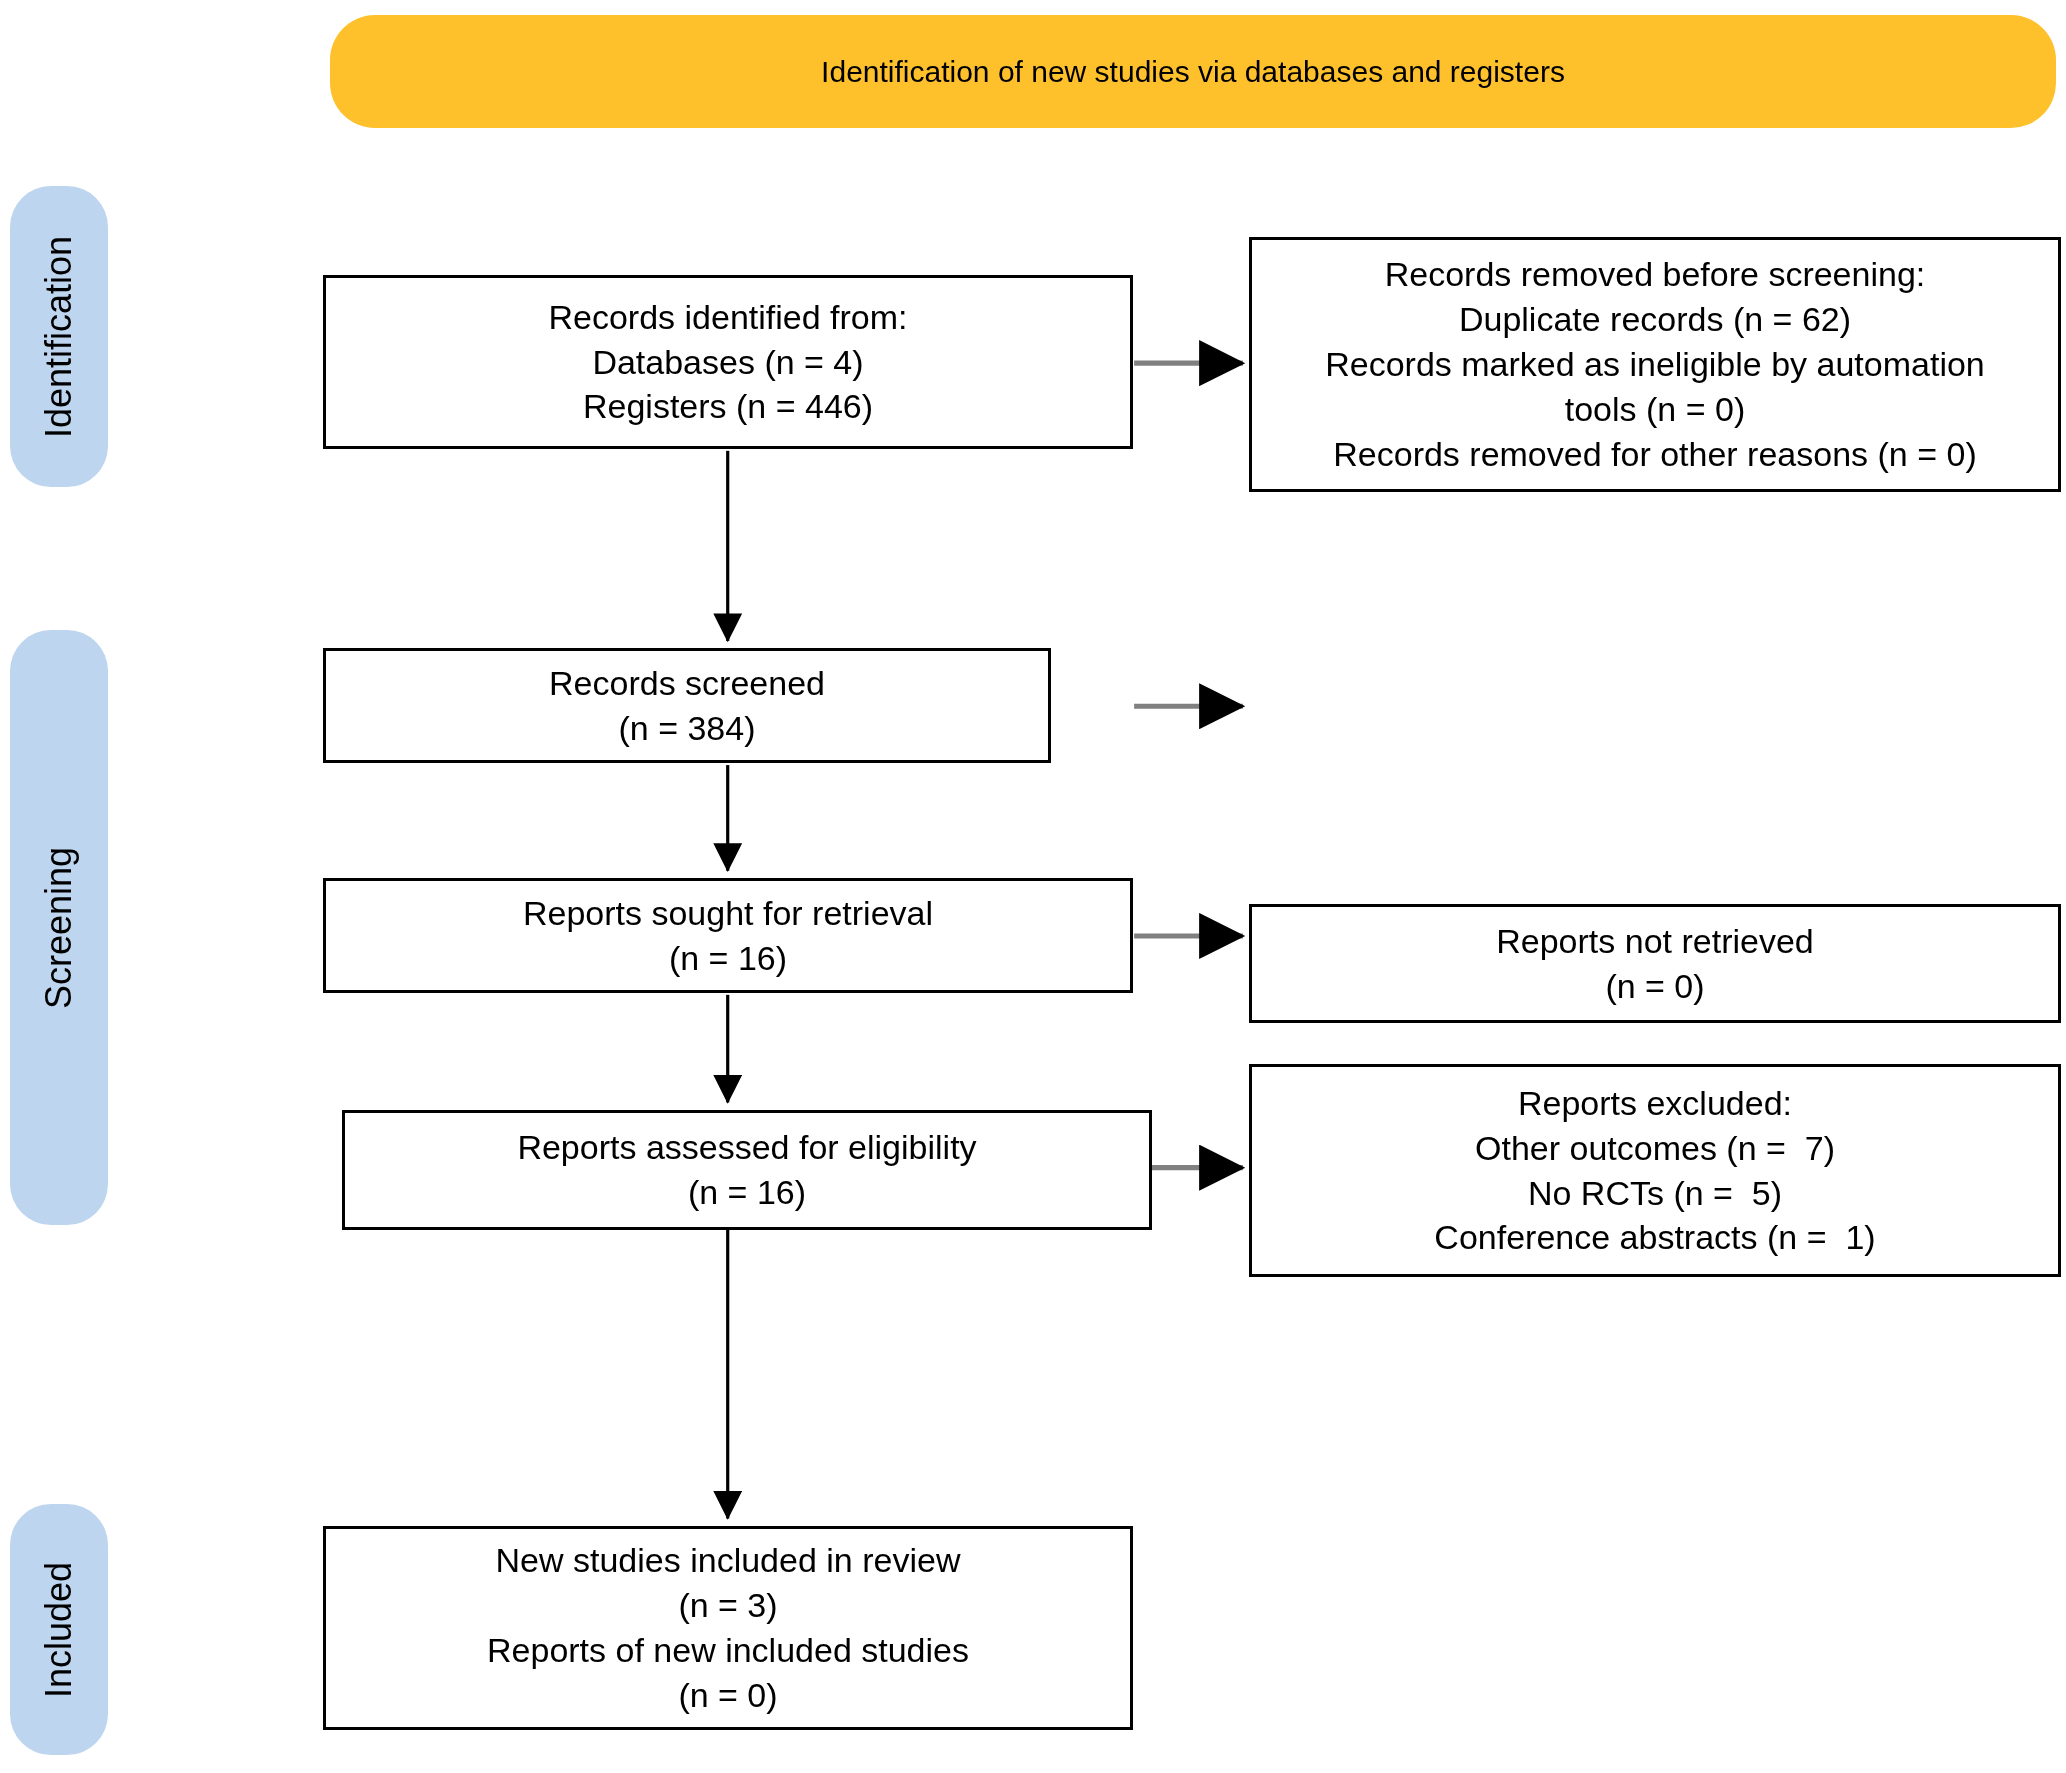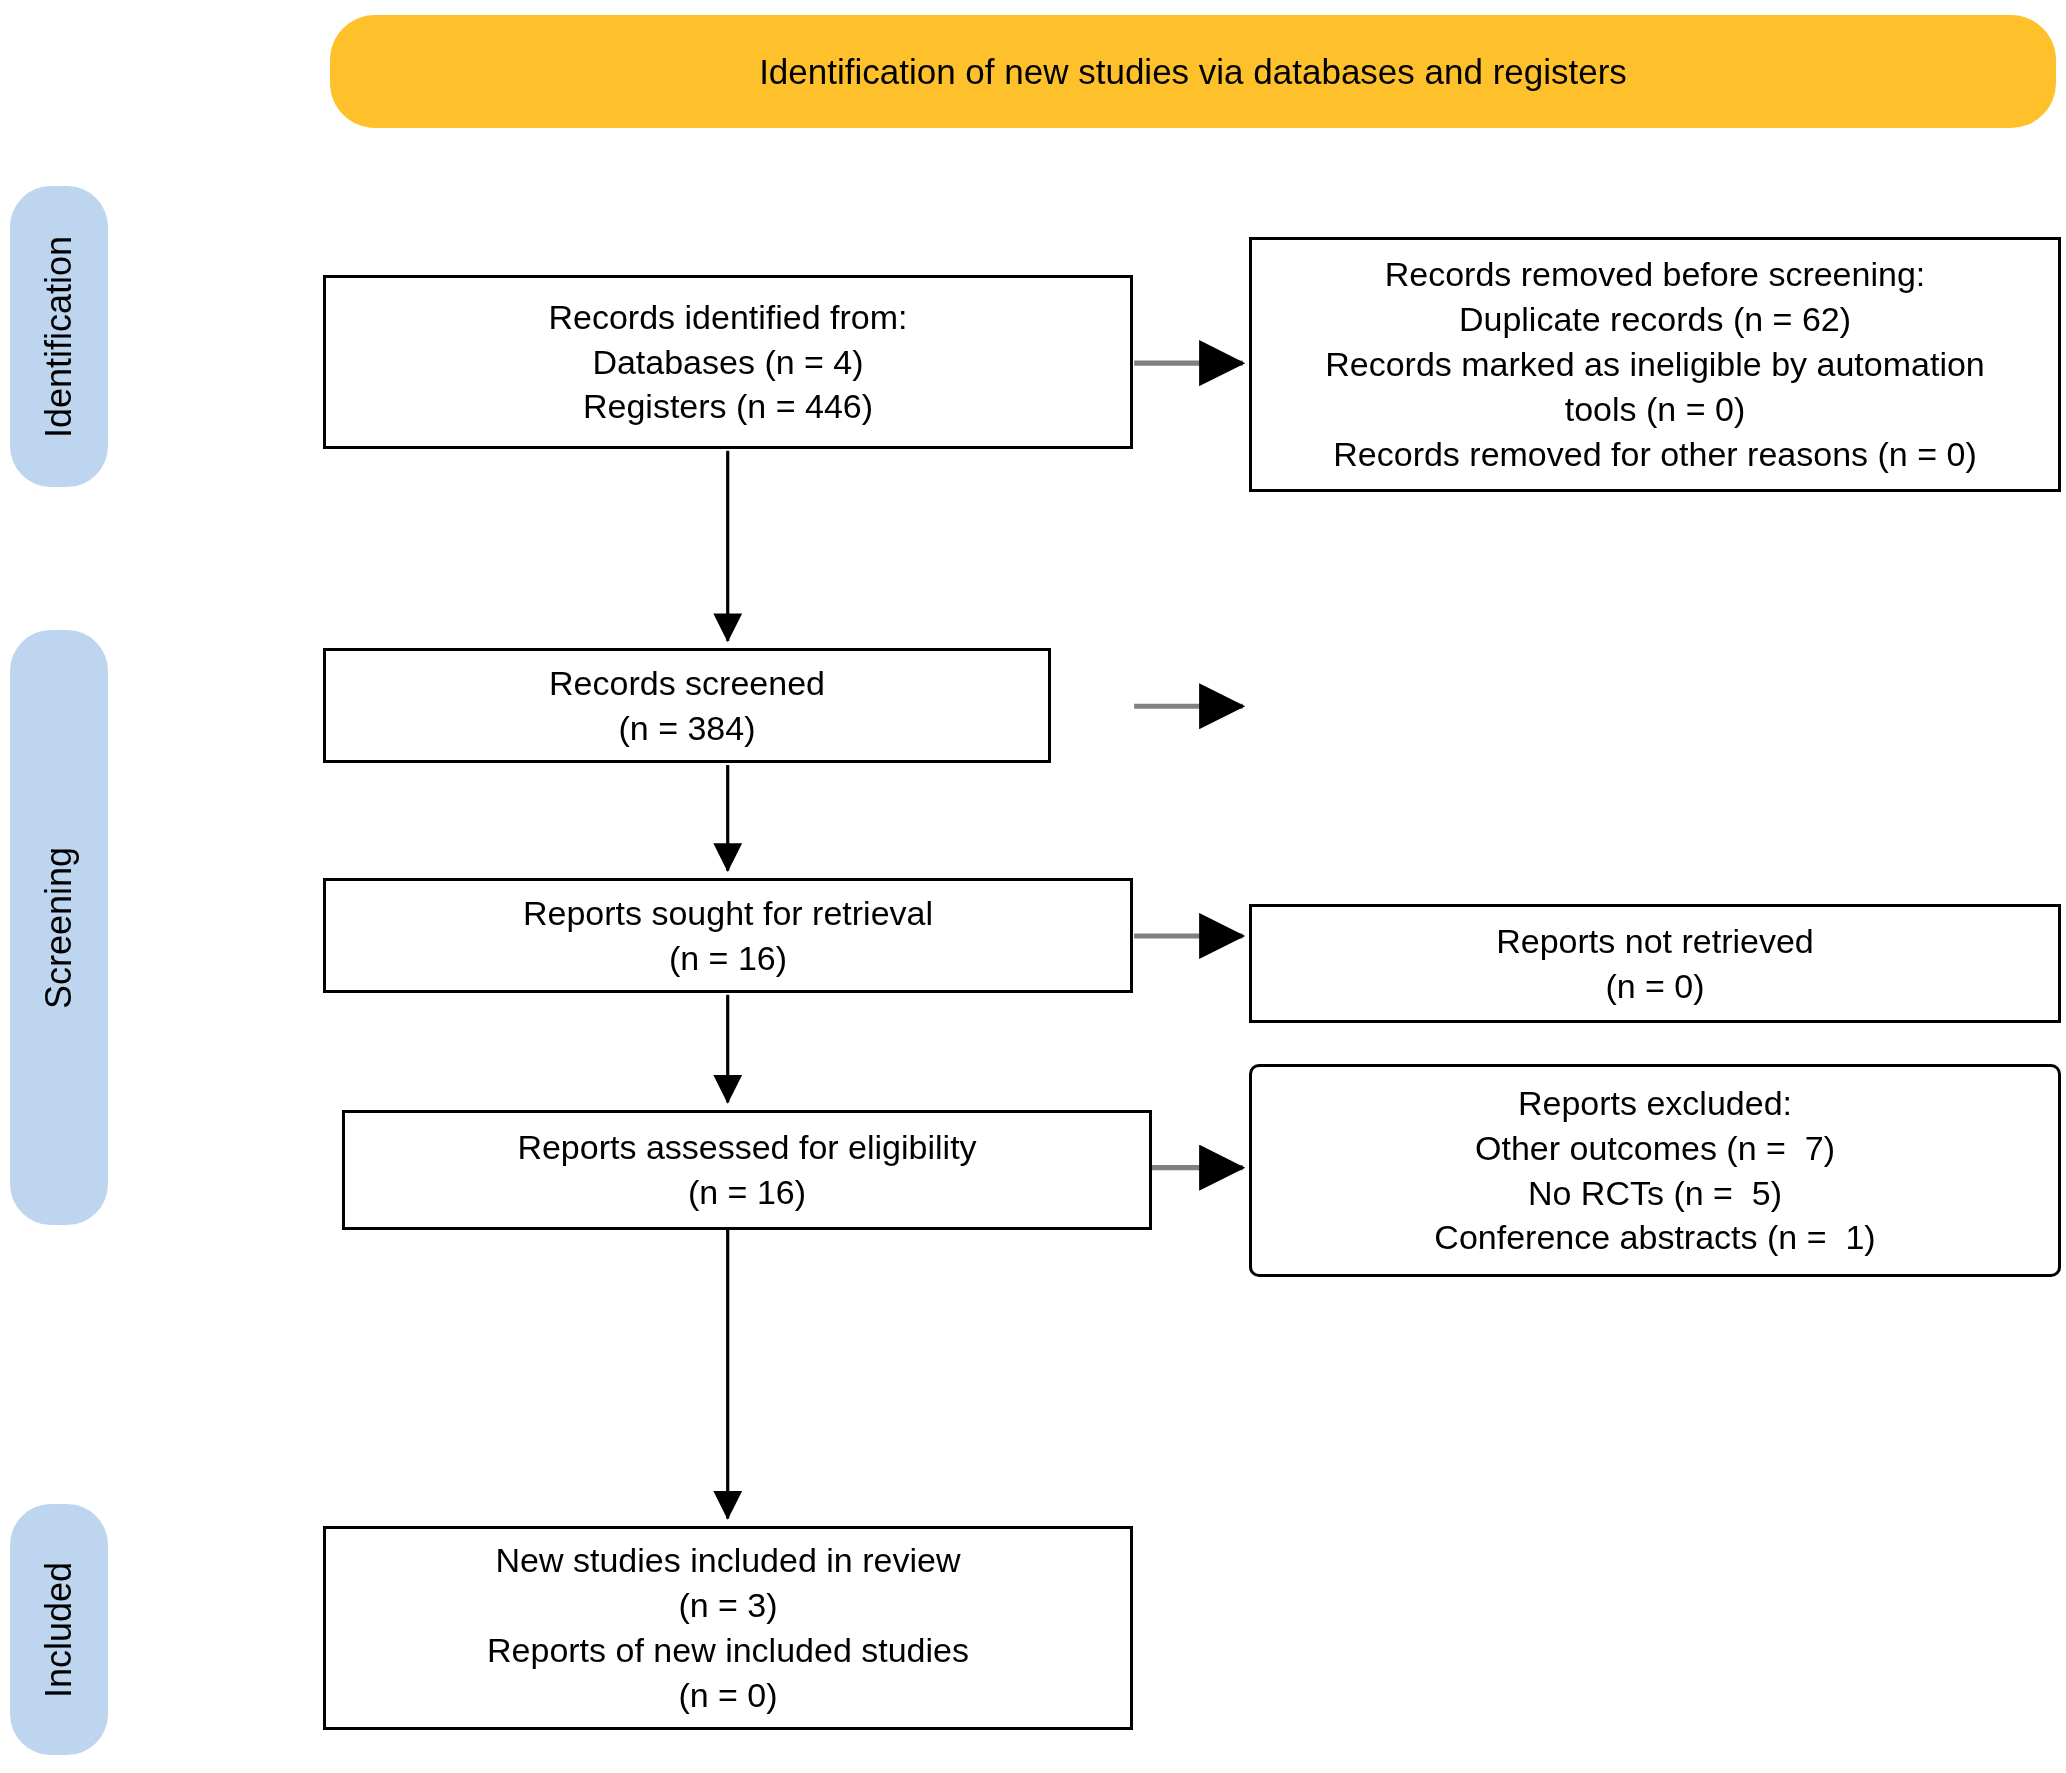--- a/index.html
+++ b/index.html
@@ -10,21 +10,21 @@
     font-family:"Liberation Sans", sans-serif;
     color:var(--text,#000000);
     overflow:hidden;
   }
   .banner{
     position:absolute;left:330px;top:15.4px;width:1726px;height:113px;
     background:var(--banner-bg,#FEC12C);
     border-radius:45px;
     display:flex;align-items:center;justify-content:center;
   }
-  .banner .bt{font-size:35px;line-height:1.2;text-align:left;}
+  .banner .bt{font-size:30px;line-height:1.2;text-align:left;}
   .pill{
     position:absolute;left:9.6px;width:98px;
     background:var(--stage-bg,#BDD5EE);
     border-radius:41px;
     display:flex;align-items:center;justify-content:center;
   }
   .pill .pt{
     transform:rotate(-90deg);
     white-space:nowrap;
     font-size:36px;
@@ -50,21 +50,21 @@
   
   #box-records-identified{left:323px;top:275px;width:810px;height:174px;}
   #box-records-screened  {left:323px;top:648px;width:728px;height:115px;}
   #box-reports-sought    {left:323px;top:878px;width:810px;height:115px;}
   #box-reports-assessed  {left:342px;top:1110px;width:810px;height:120px;}
   #box-new-studies       {left:323px;top:1526px;width:810px;height:204px;}
   
   #box-records-removed   {left:1249px;top:237px;width:812px;height:255px;}
   #box-records-excluded  {left:1249px;top:648px;width:812px;height:115px;}
   #box-reports-not-retrieved{left:1249px;top:876px;width:812px;height:119px;margin-top:28px;}
-  #box-reports-excluded  {left:1249px;top:1064px;width:812px;height:213px;border-radius:10px;}
+  #box-reports-excluded  {left:1249px;top:1064px;width:812px;height:213px;}
   .arrow-layer{position:absolute;left:0;top:0;pointer-events:none;}
   .arrow-v{stroke:var(--arrow,#000000);stroke-width:5px;}
   .arrow-h{stroke:var(--arrow-shaft-h,#808080);stroke-width:8px;}
   .ah{fill:var(--arrow,#000000);}
 </style>
 </head>
 <body>
 
 <div class="canvas">
 

